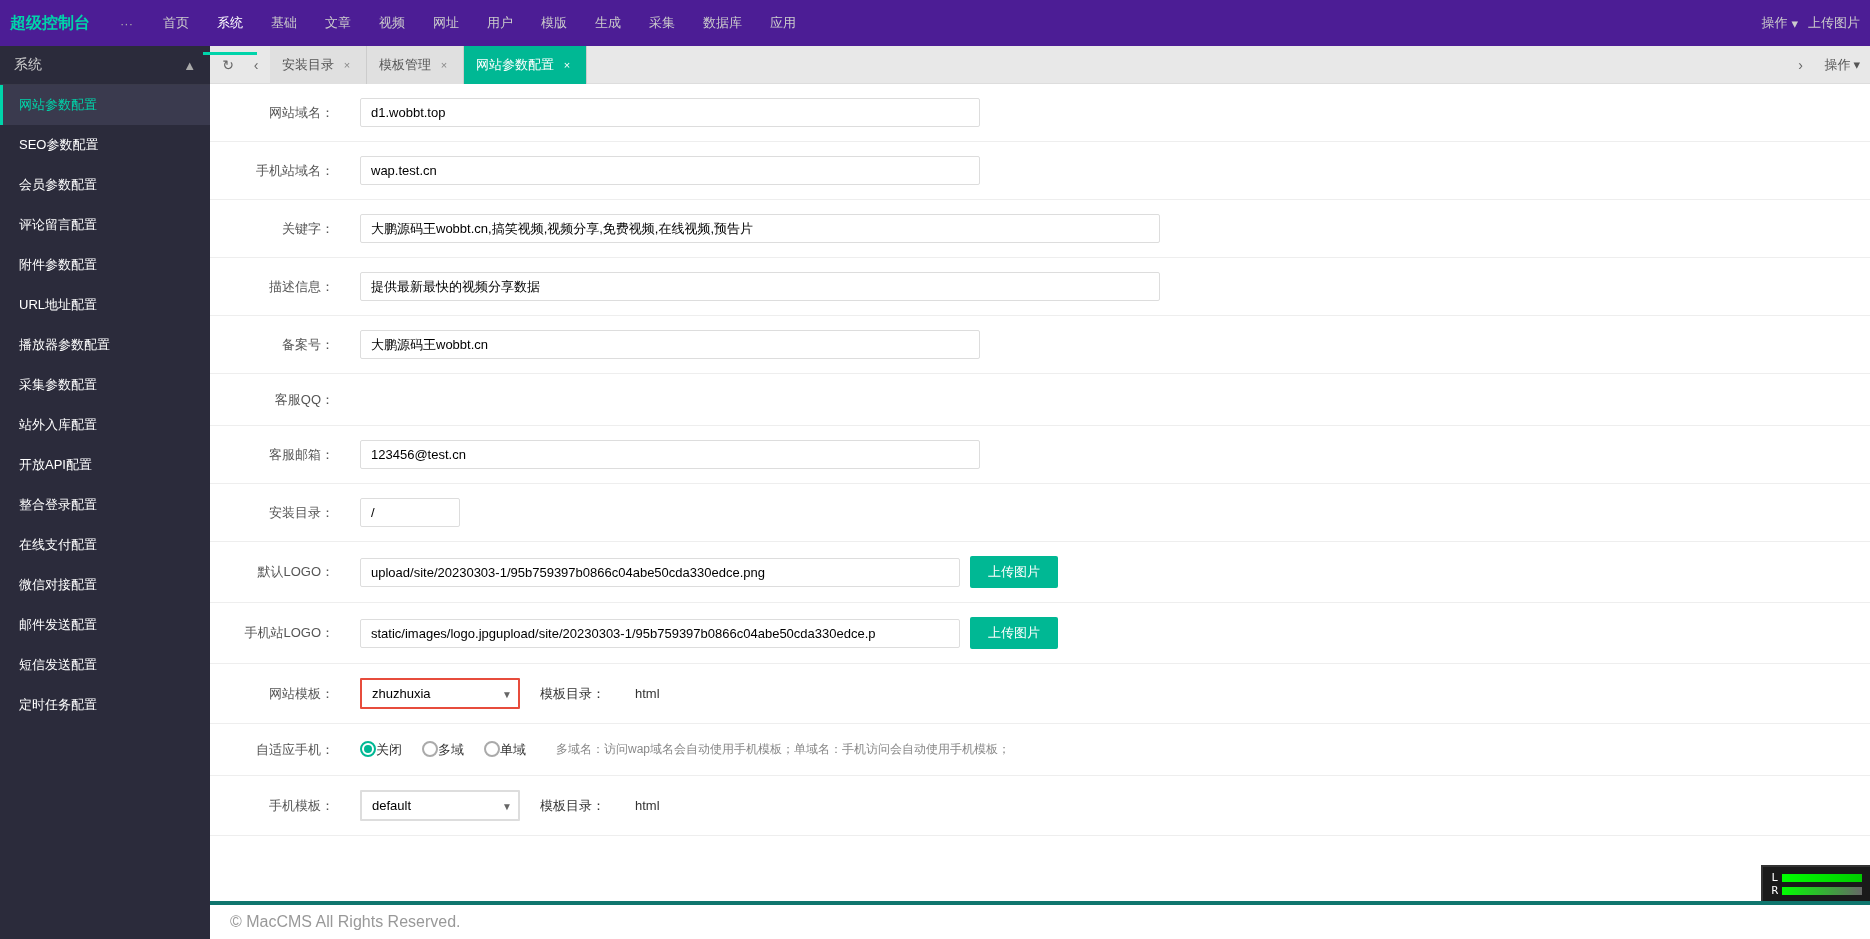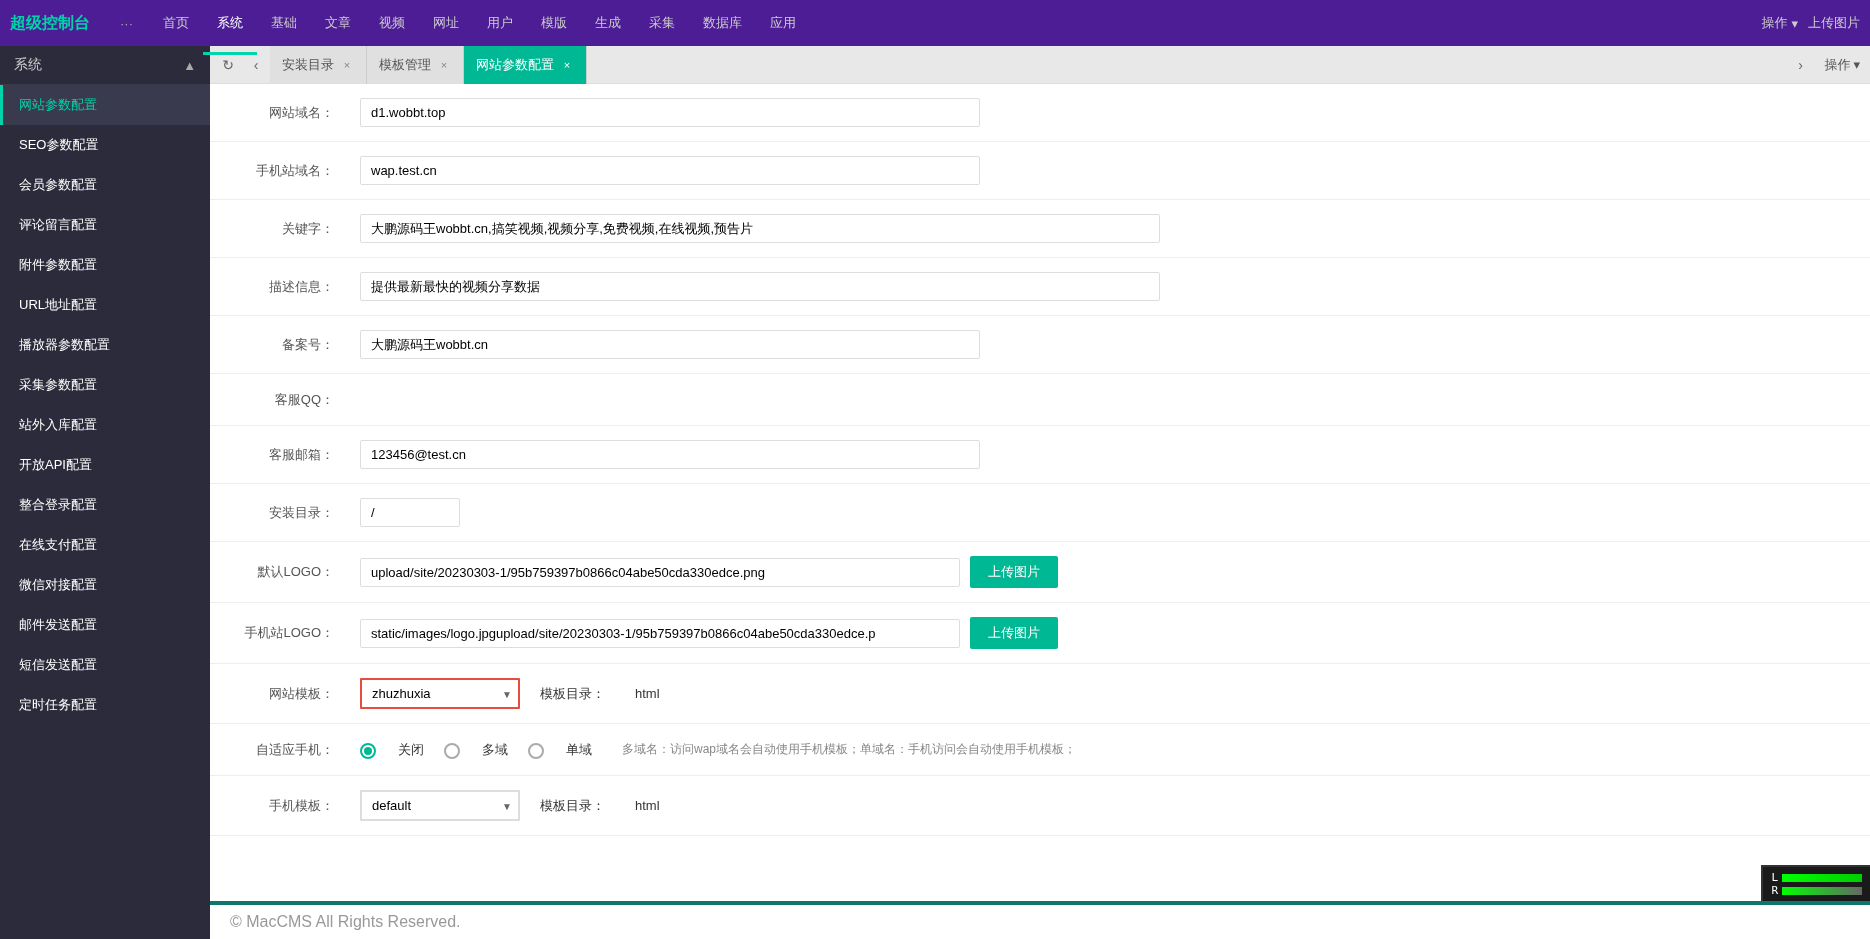--- a/index.html
+++ b/index.html
@@ -220,21 +220,21 @@
       top: 50%;
       transform: translateY(-50%);
       font-size: 10px;
       color: #666;
       pointer-events: none;
     }
     .form-static { padding: 6px 10px; font-size: 13px; color: #333; }
 
     
     .radio-group { display: flex; align-items: center; gap: 20px; }
-    .radio-item { display: flex; align-items: flex-end; gap: 22px; cursor: pointer; }
+    .radio-item { display: flex; align-items: flex-start; gap: 0; cursor: pointer; }
     .radio-circle {
       width: 16px; height: 16px;
       border-radius: 50%;
       border: 2px solid #aaa;
       display: flex; align-items: center; justify-content: center;
     }
     .radio-circle.checked {
       border-color: #00b894;
     }
     .radio-circle.checked::after {

